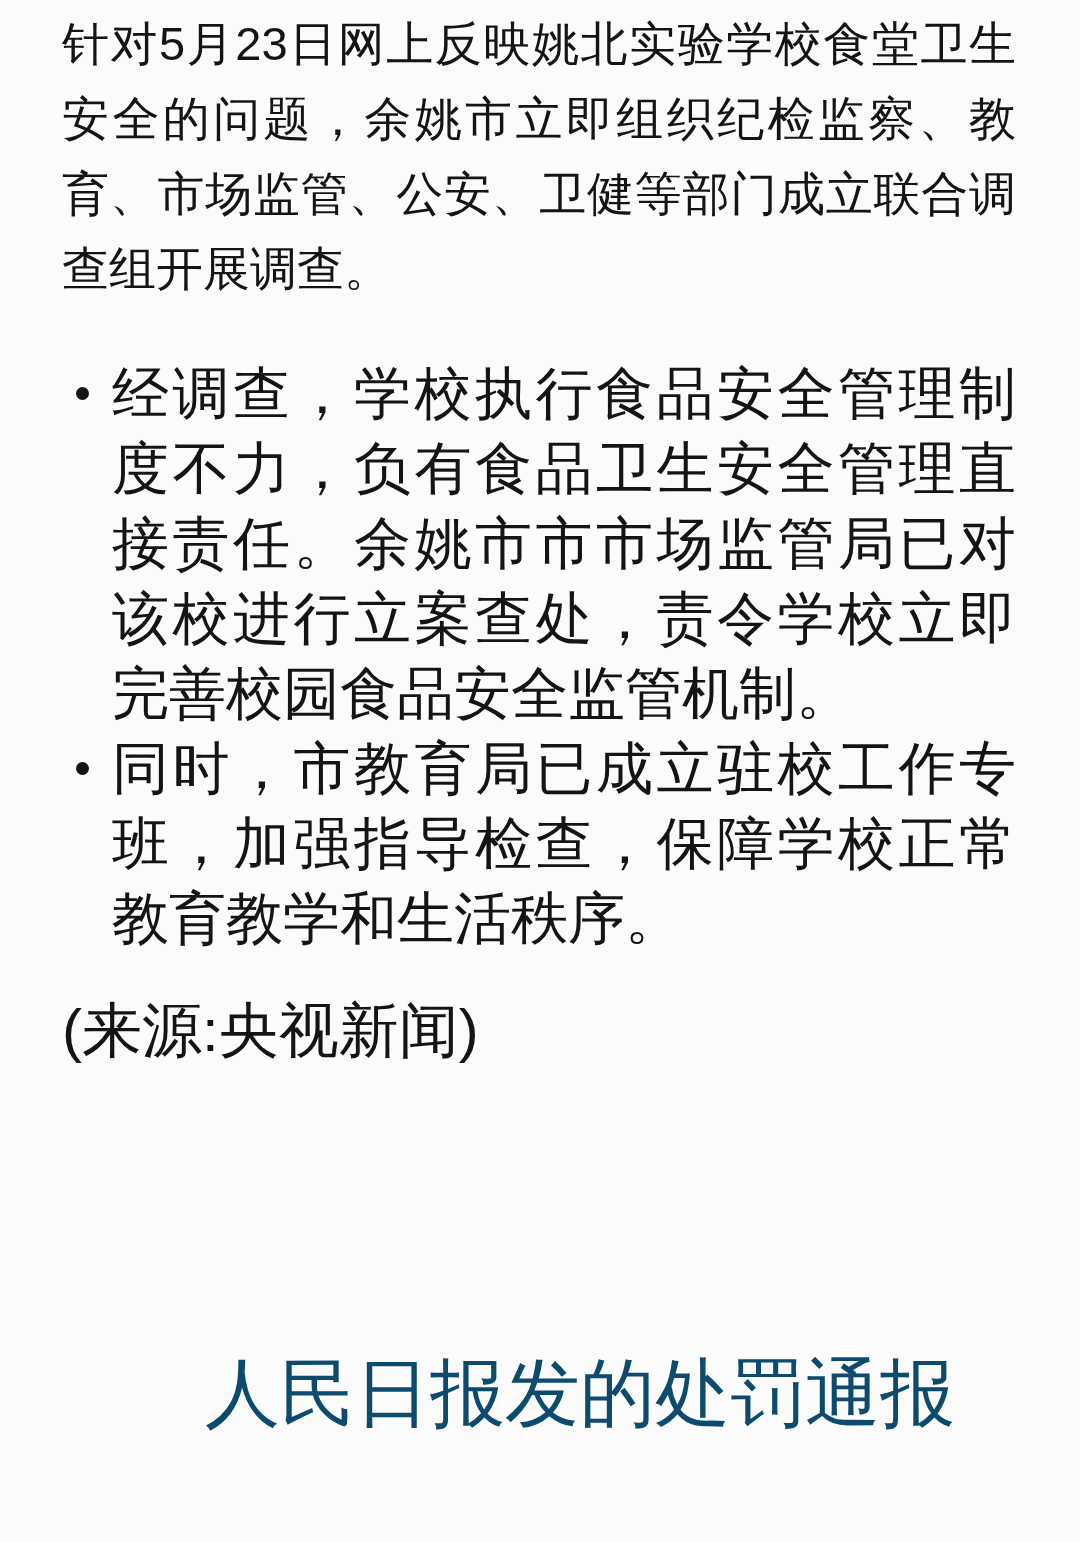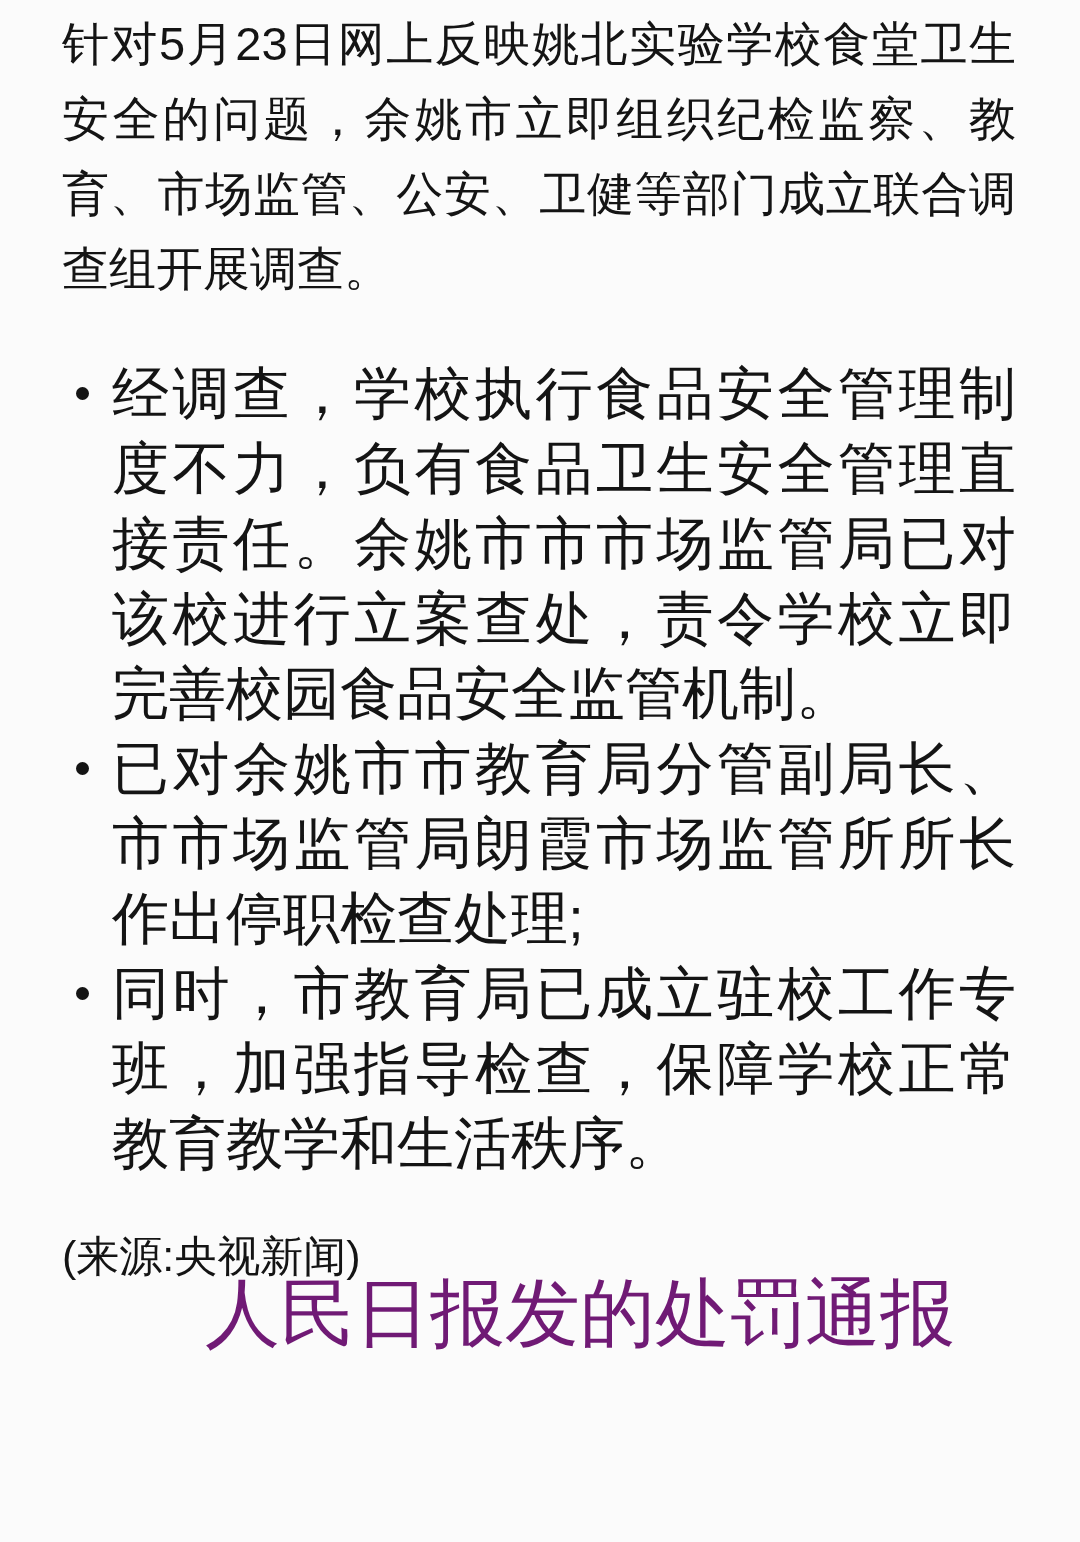--- a/index.html
+++ b/index.html
@@ -51,53 +51,49 @@
     left: 14px;
     top: 31px;
     width: 13px;
     height: 13px;
     border-radius: 50%;
     background: #141414;
   }
   .caption-overlay {
     position: absolute;
     left: 205px;
-    top: 1272px;
+    top: 1352px;
     font-family: "DejaVu Serif", "Liberation Serif", serif;
     font-size: 75px;
     line-height: 1.1;
-    color: #701a75;
+    color: #0c4a6e;
     white-space: nowrap;
     font-weight: 400;
   }
   .source {
     margin: 40px 0 0 0;
-    font-size: 43px;
+    font-size: 60px;
     line-height: 70px;
     font-weight: 500;
   }
 </style>
 </head>
 <body>
 
 <div class="page">
 
   <p class="intro">针对5月23日网上反映姚北实验学校食堂卫生安全的问题，余姚市立即组织纪检监察、教育、市场监管、公安、卫健等部门成立联合调查组开展调查。</p>
 
   <ul class="findings">
     <li>
       <span class="bullet"></span>
       <span>经调查，学校执行食品安全管理制度不力，负有食品卫生安全管理直接责任。余姚市市市场监管局已对该校进行立案查处，责令学校立即完善校园食品安全监管机制。</span>
     </li>
     <li>
       <span class="bullet"></span>
-      <span>已对余姚市市教育局分管副局长、市市场监管局朗霞市场监管所所长作出停职检查处理;</span>
-    </li>
-    <li>
-      <span class="bullet"></span>
       <span>同时，市教育局已成立驻校工作专班，加强指导检查，保障学校正常教育教学和生活秩序。</span>
     </li>
   </ul>
 
   <p class="source">(来源:央视新闻)</p>
 
   <div class="caption-overlay">人民日报发的处罚通报</div>
 
 </div>
 

